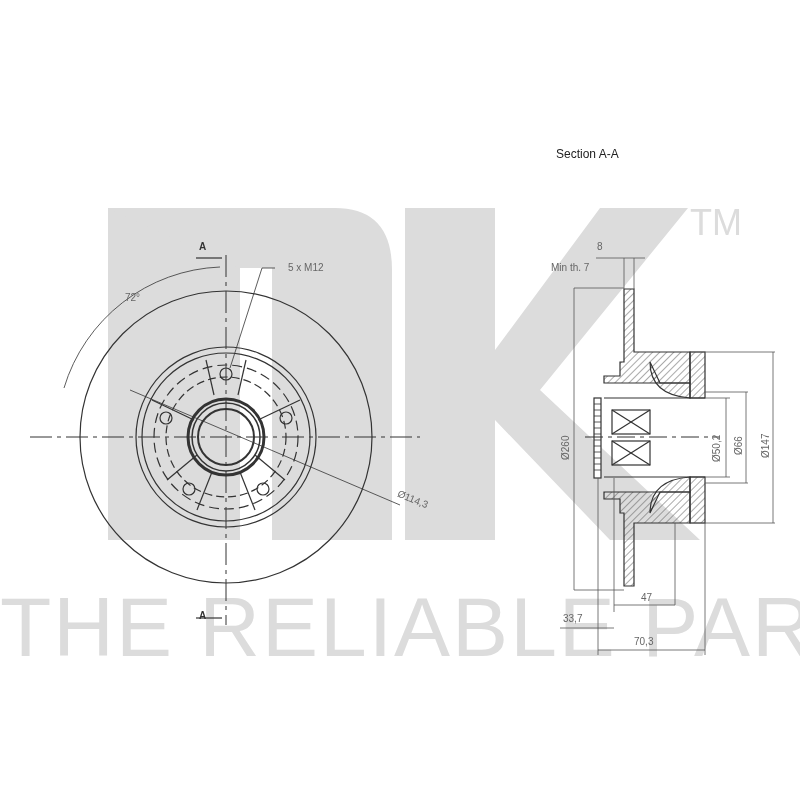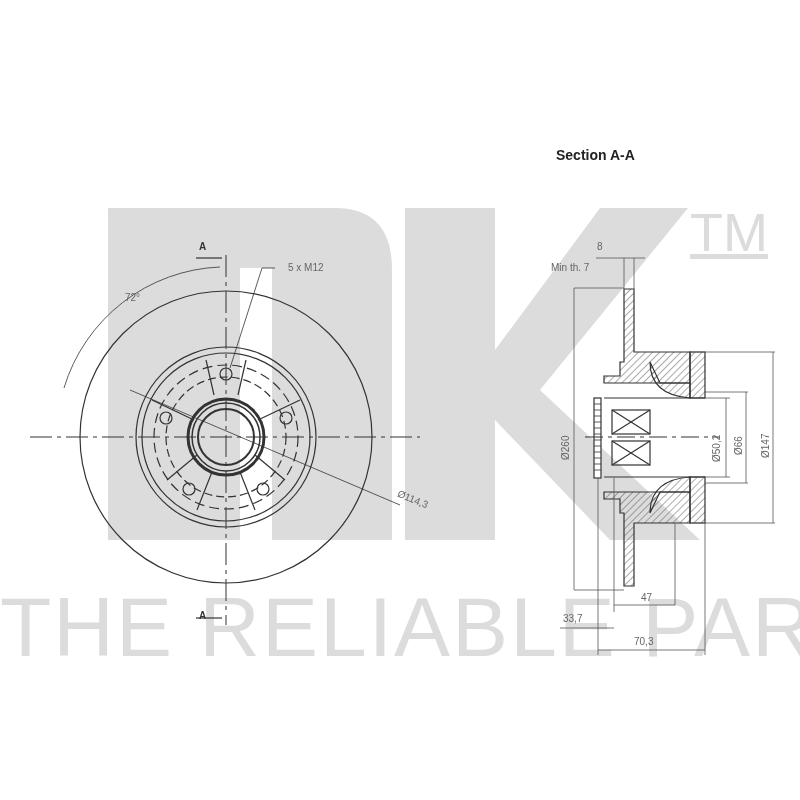--- a/index.html
+++ b/index.html
@@ -4,22 +4,22 @@
 <style>
   html, body { margin:0; padding:0; background:#ffffff; }
   body { width:800px; height:800px; position:relative; overflow:hidden;
          font-family: "DejaVu Sans", sans-serif; }
   #stage { position:absolute; left:0; top:0; width:800px; height:800px; }
   .lbl { position:absolute; font-family:"Liberation Sans", sans-serif; color:#333; white-space:nowrap; }
   .wm-text { position:absolute; left:0; top:585px; width:800px; text-align:left;
              font-family:"Liberation Sans", sans-serif; font-size:84px; letter-spacing:2px;
              color:#dcdcdc; white-space:nowrap; line-height:1; }
   .tm { position:absolute; left:690px; top:205px; font-family:"Liberation Sans", sans-serif;
-        font-size:54px; color:#dcdcdc; line-height:1;text-decoration:underline; }
-  .section-title { left:556px; top:147px; font-size:14px; color:#222;font-weight:bold; }
+        font-size:36px; color:#dcdcdc; line-height:1; }
+  .section-title { left:556px; top:147px; font-size:12px; color:#222; }
   .dim { font-size:10px; color:#666; }
   .rot { transform-origin:left top; }
 </style>
 </head>
 <body>
 
 <div id="stage">
 
   <svg width="800" height="800" style="position:absolute;left:0;top:0">
 

